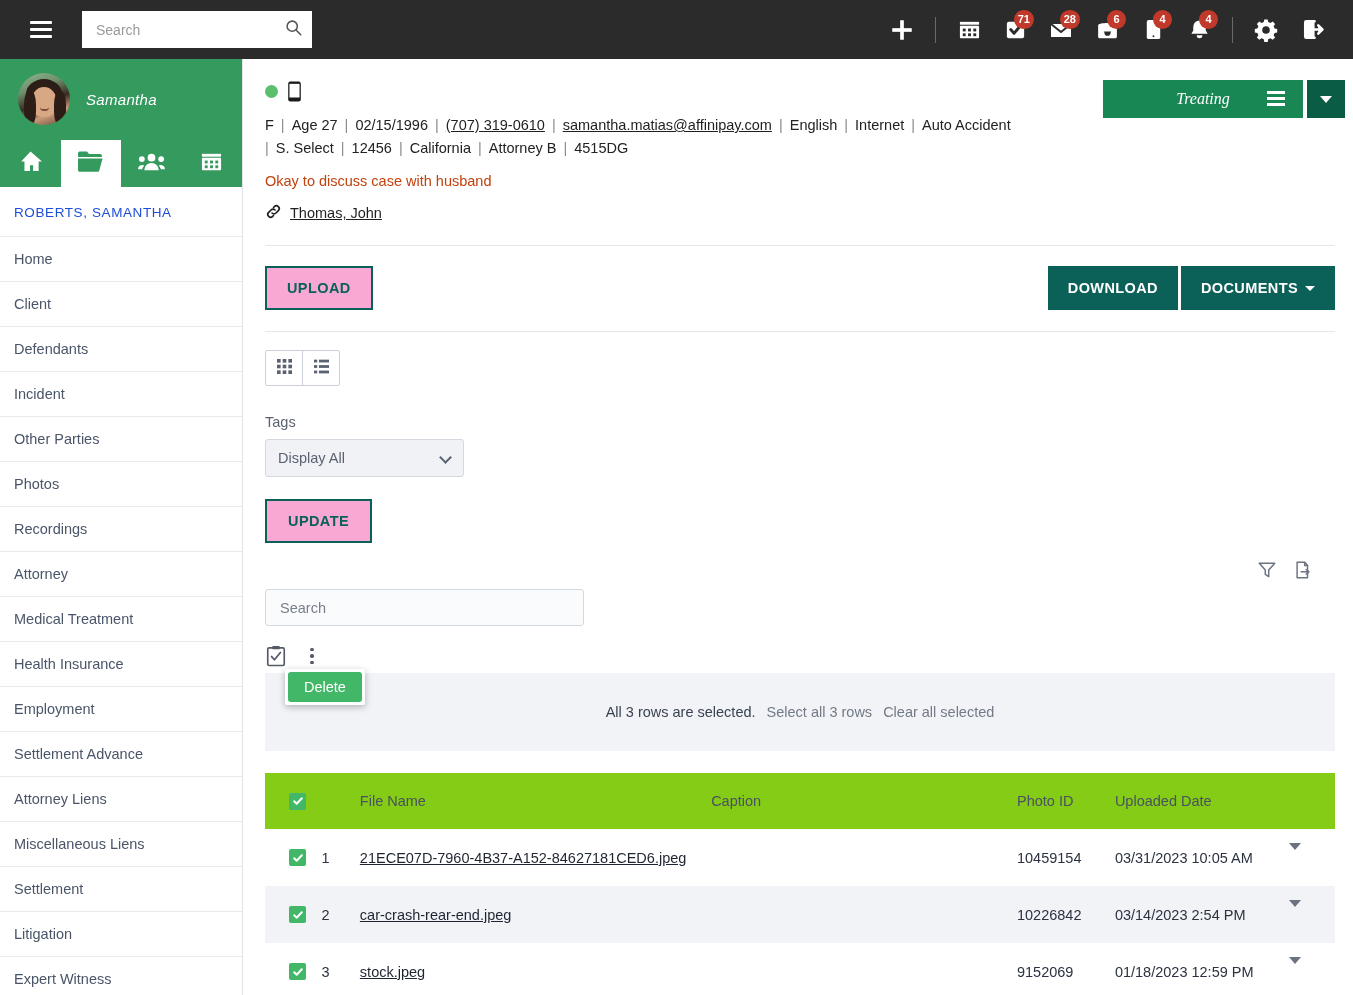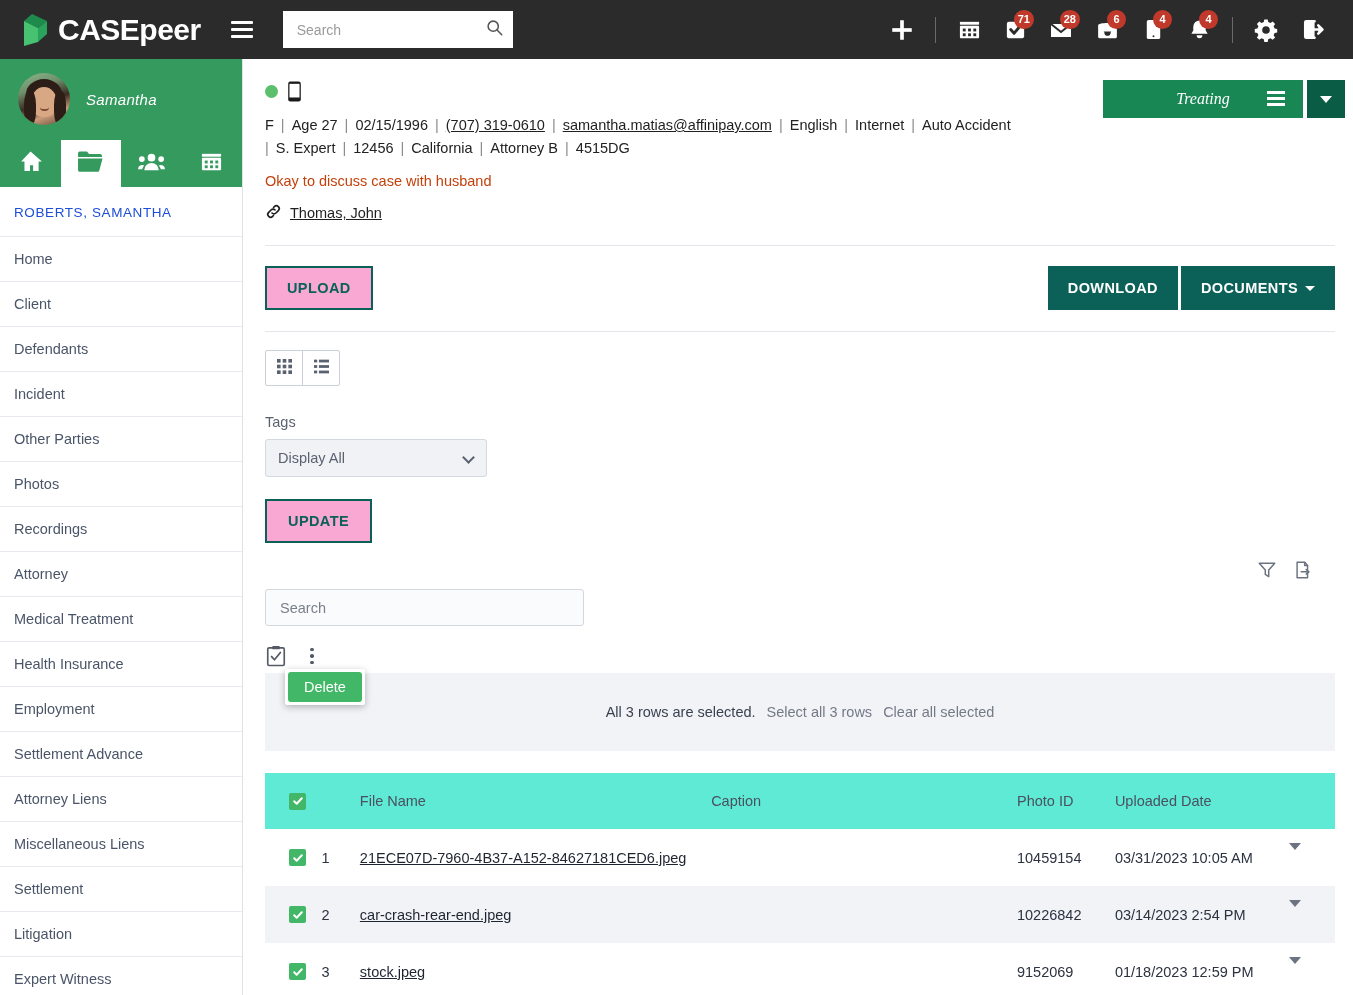--- a/index.html
+++ b/index.html
@@ -120,21 +120,21 @@
   }
   .right-btns { margin-left: auto; display: flex; gap: 3px; }
   .dl-caret { margin-left: 7px; width:0;height:0; border-left:5px solid transparent; border-right:5px solid transparent; border-top:5px solid #fff; }
 
   .viewtoggle { display: flex; margin-top: 18px; border: 1px solid #ccd1d9; width: 75px; height: 36px; border-radius: 2px; }
   .viewtoggle div { flex: 1; display: flex; align-items: center; justify-content: center; cursor: pointer; }
   .viewtoggle div + div { border-left: 1px solid #ccd1d9; }
 
   .tags-label { font-size: 14.5px; color: #5a6270; margin-top: 28px; }
   .select-wrap {
-    margin-top: 9px; width: 222px; height: 38px; background: #f1f2f6;
+    margin-top: 9px; width: 199px; height: 38px; background: #f1f2f6;
     border: 1px solid #d3d7de; border-radius: 3px; display: flex; align-items: center;
     padding: 0 12px; cursor: pointer; position: relative;
   }
   .select-wrap span { font-size: 14.5px; color: #5a6270; }
   .select-wrap .chev { position: absolute; right: 13px; top: 13px; width: 9px; height: 9px; border-right: 2px solid #5a6270; border-bottom: 2px solid #5a6270; transform: rotate(45deg); }
 
   .update-btn { margin-top: 22px; width: 107px; justify-content: center; }
 
   .tbl-search {
     margin-top: 46px; width: 319px; height: 37px; border: 1px solid #d3d7de;
@@ -160,21 +160,21 @@
 
   .select-banner {
     margin-top: 6px; background: #f1f3f7; height: 78px; display: flex;
     align-items: center; justify-content: center; gap: 11px; font-size: 14.5px;
   }
   .select-banner .strong { color: #3a4150; }
   .select-banner .linkish { color: #737a86; cursor: pointer; }
 
   table.photos { width: 100%; border-collapse: collapse; margin-top: 22px; table-layout: fixed; }
   table.photos th {
-    background: #5eead4; text-align: left; font-weight: 400; font-size: 14.5px;
+    background: #84cc16; text-align: left; font-weight: 400; font-size: 14.5px;
     color: #4a5160; height: 56px; padding: 0; vertical-align: middle;
   }
   table.photos td { height: 57px; padding: 0; font-size: 14.5px; color: #2b3240; vertical-align: middle; }
   tr.alt td { background: #f1f3f7; }
   .col-chk { width: 56px; padding-left: 24px !important; }
   .col-idx { width: 38px; }
   .col-name { width: 348px; }
   .col-cap { width: 303px; }
   .col-pid { width: 97px; }
   .col-date { width: 172px; }
@@ -184,30 +184,20 @@
     width: 17px; height: 17px; background: #41b767; border-radius: 2px;
     display: flex; align-items: center; justify-content: center; cursor: pointer;
   }
   .chk svg { display: block; }
   .row-caret { width: 0; height: 0; border-left: 6px solid transparent; border-right: 6px solid transparent; border-top: 7px solid #6b7280; cursor: pointer; }
 </style>
 </head>
 <body>
 
 <div class="topbar">
-  <div class="logo-wrap">
-    <span class="logo-mark">
-      <svg width="34" height="36" viewBox="0 0 34 36">
-        <path d="M16 2 L31 9 L22 16 L8 9 Z" fill="#1e8b4d"></path>
-        <path d="M8 9 L22 16 L22 30 L8 34 Z" fill="#46c271"></path>
-        <path d="M22 16 L31 9 L31 22 L22 30 Z" fill="#2aa35c"></path>
-      </svg>
-    </span>
-    <span class="logo-text">CASEpeer</span>
-  </div>
 
   <div class="hamburger-top">
       <i></i>
       <i></i>
       <i></i>
     </div>
 
   <div class="search-box">
     <input type="text" placeholder="Search" style="">
     <span>
@@ -430,21 +420,21 @@
             <rect x="2.2" y="2.7" width="9.6" height="13" fill="#fff"></rect>
           </svg>
       </span>
     </div>
 
     <div class="meta-line">
       <span>F</span><span class="sep">|</span><span>Age 27</span><span class="sep">|</span><span>02/15/1996</span><span class="sep">|</span><a href="#">(707) 319-0610</a><span class="sep">|</span><a href="#">samantha.matias@affinipay.com</a><span class="sep">|</span><span>English</span><span class="sep">|</span><span>Internet</span><span class="sep">|</span><span>Auto Accident</span>
     </div>
 
     <div class="meta-line" style="margin-top:2px;">
-      <span class="sep" style="margin-left:0;">|</span><span>S. Expert</span><span class="sep">|</span><span>12456</span><span class="sep">|</span><span>California</span><span class="sep">|</span><span>Attorney B</span><span class="sep">|</span><span>4515DG</span>
+      <span class="sep" style="margin-left:0;">|</span><span>S. Select</span><span class="sep">|</span><span>12456</span><span class="sep">|</span><span>California</span><span class="sep">|</span><span>Attorney B</span><span class="sep">|</span><span>4515DG</span>
     </div>
 
     <div class="note-red">Okay to discuss case with husband</div>
 
     <div class="linked">
       <span>
         <svg width="17" height="17" viewBox="0 0 20 20" fill="none" stroke="#1f1f1f" stroke-width="1.9" stroke-linecap="round">
             <path d="M8.2 11.8 a3.3 3.3 0 0 0 4.7 0 l2.8 -2.8 a3.3 3.3 0 0 0 -4.7 -4.7 l-1 1"></path>
             <path d="M11.8 8.2 a3.3 3.3 0 0 0 -4.7 0 l-2.8 2.8 a3.3 3.3 0 0 0 4.7 4.7 l1 -1"></path>
           </svg>

